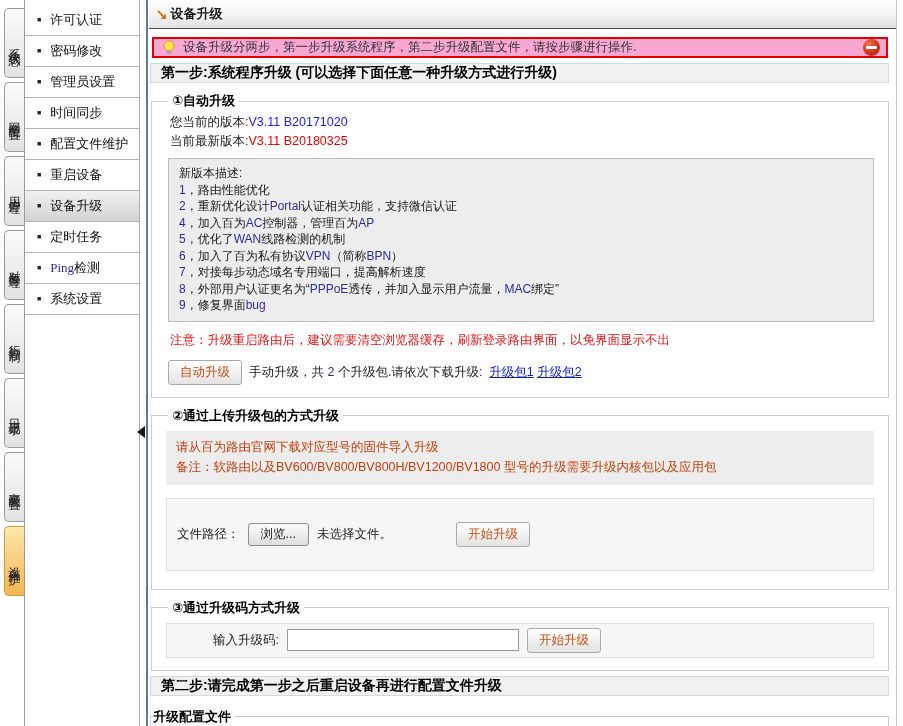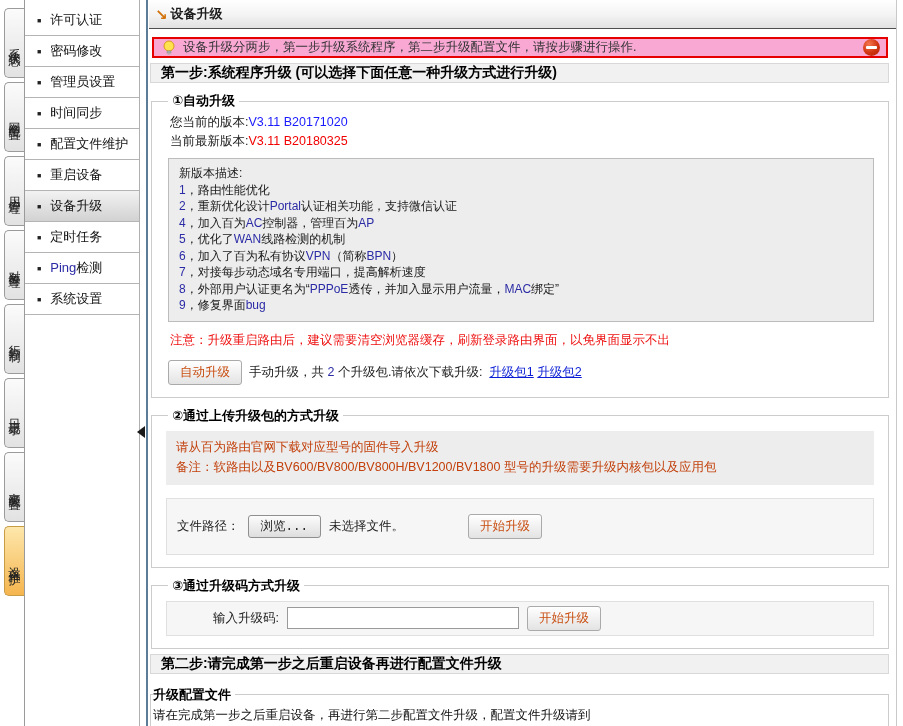--- a/index.html
+++ b/index.html
@@ -17,21 +17,21 @@
     height:70px;width:20px;box-sizing:border-box;
     display:flex;align-items:center;justify-content:center;
     font-size:12px;line-height:1;letter-spacing:2px;color:#222;
     background:linear-gradient(180deg,#fbfbfb,#e2e2e2);
     border:1px solid #9b9b9b;border-right:none;border-radius:5px 0 0 5px;
     cursor:pointer;
   }
   .vtab.active{background:linear-gradient(180deg,#fde7ab,#f5b54f);border-color:#c89b45;}
 
   
-  .sidebar{width:116px;flex-shrink:0;border-left:1px solid #9a9a9a;border-right:1px solid #b0b0b0;padding-top:5px;box-sizing:border-box;}
+  .sidebar{width:116px;flex-shrink:0;border-left:1px solid #9a9a9a;border-right:1px solid #b0b0b0;padding-top:5px;box-sizing:border-box;font-family:Liberation Serif, serif;}
   .side-item{height:30px;display:flex;align-items:center;gap:9px;padding-left:12px;border-bottom:1px solid #b4b4b4;font-size:13px;color:#111;cursor:pointer;background:#fff;}
   .side-item.selected{background:linear-gradient(180deg,#f2f2f2,#d2d2d2);}
   .side-item .bullet{font-size:7px;color:#222;line-height:1;}
   .side-item .en{color:#2b2ba6;}
 
   
   .divider{width:9px;position:relative;flex-shrink:0;background:#fff;}
   .divider .blue-line{position:absolute;right:1px;top:0;bottom:0;width:2px;background:#5c7c99;}
   .collapse-arrow{position:absolute;left:-3px;top:426px;width:0;height:0;
     border-top:6px solid transparent;border-bottom:6px solid transparent;border-right:8px solid #1a1a1a;cursor:pointer;}
@@ -69,25 +69,25 @@
 
   .note{color:#ee1111;font-size:12.5px;margin:10px 0 0 4px;line-height:17px;}
 
   .action-row{display:flex;align-items:center;gap:7px;margin:11px 0 2px 2px;font-size:12.5px;color:#222;}
   .btn{display:inline-block;background:linear-gradient(180deg,#ffffff,#e3e3e3);border:1px solid #aaa;
     border-radius:3px;color:#c84d0f;font-size:12.5px;padding:3px 11px;cursor:pointer;white-space:nowrap;
     font-family:"Liberation Sans","DejaVu Sans",sans-serif;}
   .link{color:#0c1fd4;text-decoration:underline;cursor:pointer;}
 
   .info-box{background:#ededed;margin:4px 2px 0 0;padding:6px 10px 8px;font-size:12.5px;line-height:20px;color:#c2410c;}
-  .file-row{background:#f6f6f6;border:1px solid #e0e0e0;margin:13px 2px 2px 0;padding:15px 10px;
+  .file-row{background:#f6f6f6;border:1px solid #e0e0e0;margin:13px 2px 8px 0;padding:23px 10px;
     display:flex;align-items:center;font-size:12.5px;color:#222;}
   .browse-btn{background:linear-gradient(180deg,#fcfcfc,#dedede);border:1px solid #8f8f8f;border-radius:3px;
     padding:2px 12px;font-size:12.5px;color:#222;margin:0 8px;cursor:pointer;
-    font-family:Liberation Mono, monospace;}
+    font-family:Liberation Sans, sans-serif;}
   .file-row .start{margin-left:64px;}
 
   .code-row{background:#f6f6f6;border:1px solid #e0e0e0;margin:4px 2px 2px 0;padding:4px;
     display:flex;align-items:center;gap:8px;font-size:12.5px;color:#222;}
   .code-row label{margin-left:42px;}
   .code-input{width:222px;height:20px;border:1px solid #9a9a9a;padding:0 4px;font-size:12px;background:#fff;}
 
   .config-text{font-size:12.5px;line-height:18px;color:#111;margin-top:2px;}
 </style>
 </head>

